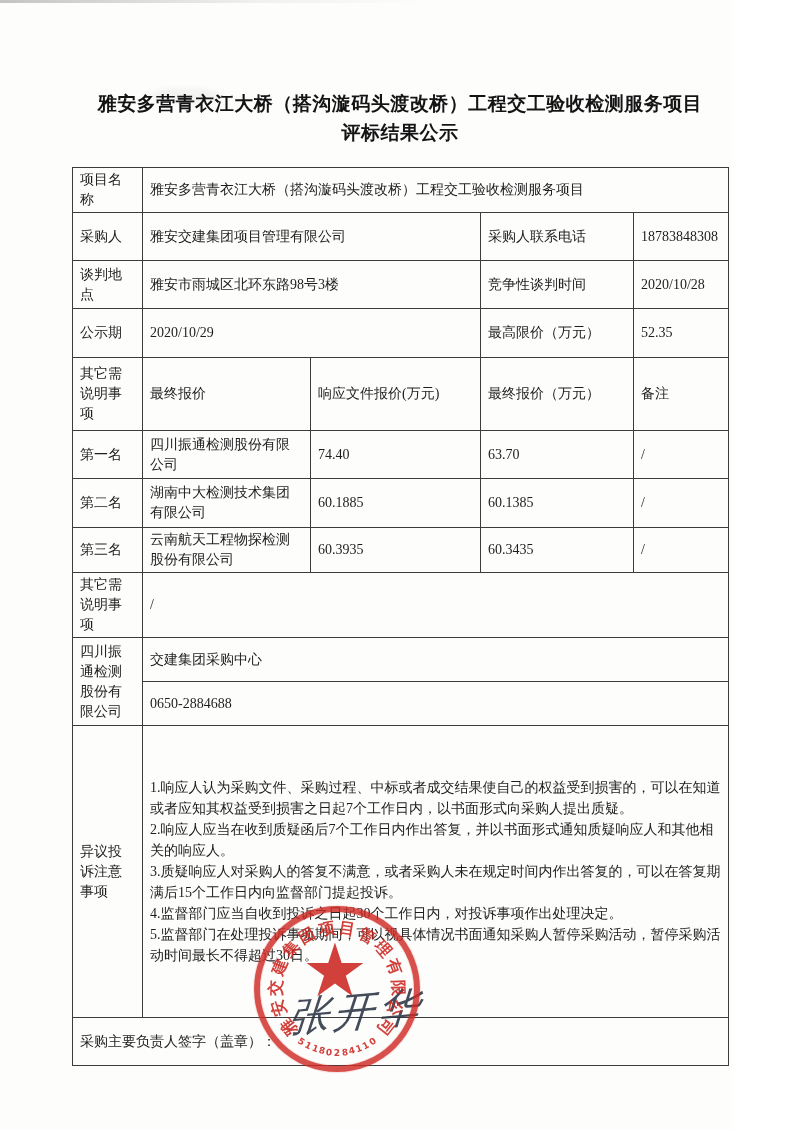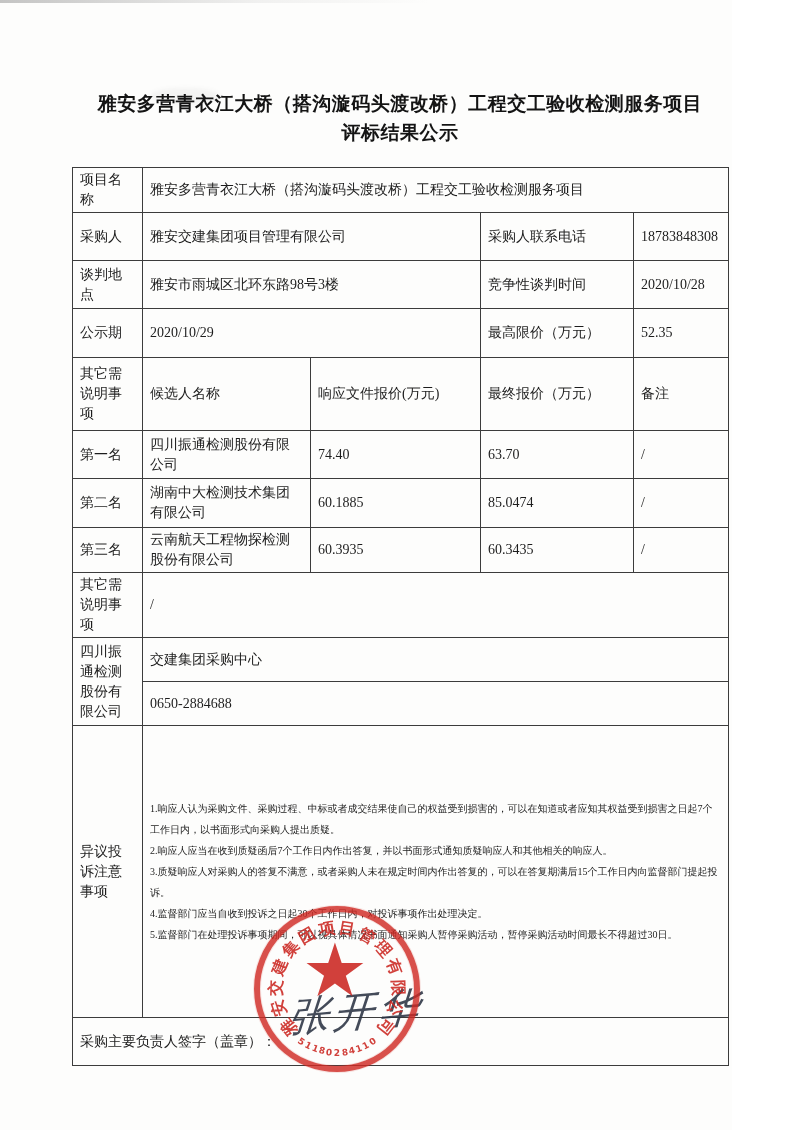--- a/index.html
+++ b/index.html
@@ -18,21 +18,21 @@
   }
   table.doc{
     position:absolute;left:72px;top:167px;width:656px;
     border-collapse:collapse;table-layout:fixed;
     font-size:14px;line-height:20px;color:#1d1d1d;
   }
   table.doc td{border:1px solid #3c3c3c;padding:2px 7px;vertical-align:middle;
     word-break:break-all;overflow:hidden;}
   td.lbl{padding:2px 4px;}
   .c{text-align:left;}
-  .notice-cell{padding:6px 6px 6px 7px;font-size:10px;line-height:21px;}
+  .notice-cell{padding:6px 6px 6px 7px;font-size:14px;line-height:21px;}
   .notice-cell p{margin:0;}
   
   .stamp{position:absolute;left:254px;top:906px;width:166px;height:166px;pointer-events:none;}
   .stamp-ring{position:absolute;inset:0;border-radius:50%;
     border:6px solid rgba(207,42,35,.82);
     box-shadow:0 0 0 1px rgba(207,42,35,.12), inset 0 0 0 1px rgba(207,42,35,.12);}
   .stamp-star{position:absolute;left:81px;top:64px;transform:translate(-50%,-50%);
     font-size:74px;color:rgba(203,38,32,.88);line-height:1;
     font-family:"DejaVu Sans",sans-serif;}
   .stamp-arc span{position:absolute;font-size:16px;font-weight:bold;
@@ -84,37 +84,37 @@
         <td class="c">2020/10/28</td>
       </tr>
       <tr style="height:49px">
         <td class="lbl">公示期</td>
         <td colspan="2">2020/10/29</td>
         <td class="c">最高限价（万元）</td>
         <td class="c">52.35</td>
       </tr>
       <tr style="height:73px">
         <td class="lbl">其它需说明事项</td>
-        <td class="c">候选人名称</td>
+        <td class="c">最终报价</td>
         <td class="c">响应文件报价(万元)</td>
         <td class="c">最终报价（万元）</td>
         <td class="c">备注</td>
       </tr>
       <tr style="height:48px">
         <td class="lbl">第一名</td>
         <td>四川振通检测股份有限公司</td>
         <td class="c">74.40</td>
         <td class="c">63.70</td>
         <td class="c">/</td>
       </tr>
       <tr style="height:49px">
         <td class="lbl">第二名</td>
         <td>湖南中大检测技术集团有限公司</td>
         <td class="c">60.1885</td>
-        <td class="c">85.0474</td>
+        <td class="c">60.1385</td>
         <td class="c">/</td>
       </tr>
       <tr style="height:43px">
         <td class="lbl">第三名</td>
         <td>云南航天工程物探检测股份有限公司</td>
         <td class="c">60.3935</td>
         <td class="c">60.3435</td>
         <td class="c">/</td>
       </tr>
       <tr style="height:43px">

